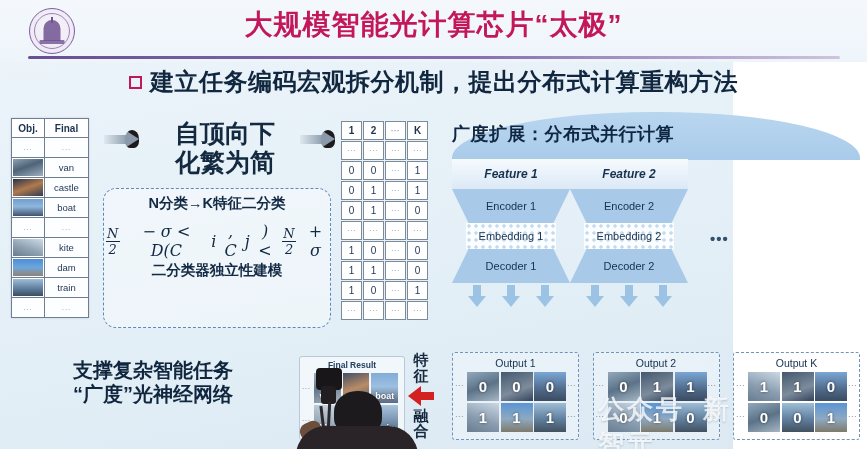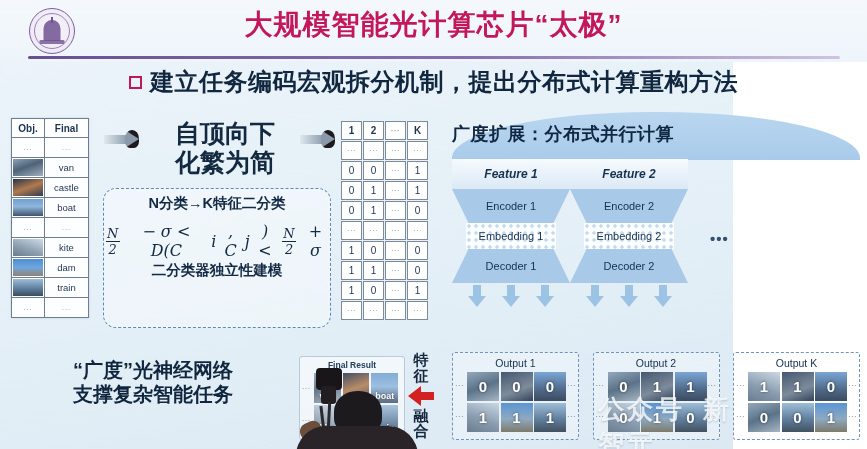--- a/index.html
+++ b/index.html
@@ -629,22 +629,22 @@
         <span class="cell c">0</span>
         <span class="cell a">0</span>
         <span class="cell f">0</span>
         <span class="cell e">1</span>
       </div>
     </div>
 
   </div>
 
   <div class="bottom-caption">
+    <div>支撑复杂智能任务</div>
     <div>“广度”光神经网络</div>
-    <div>支撑复杂智能任务</div>
   </div>
 
   <div class="final-panel">
     <div class="final-title">Final Result</div>
     <span class="final-dots" style="top:28px">···</span>
     <span class="final-dots" style="top:60px">···</span>
     <div class="final-grid">
       <span class="fcell t-van">van</span>
       <span class="fcell t-castle">castle</span>
       <span class="fcell t-boat">boat</span>

